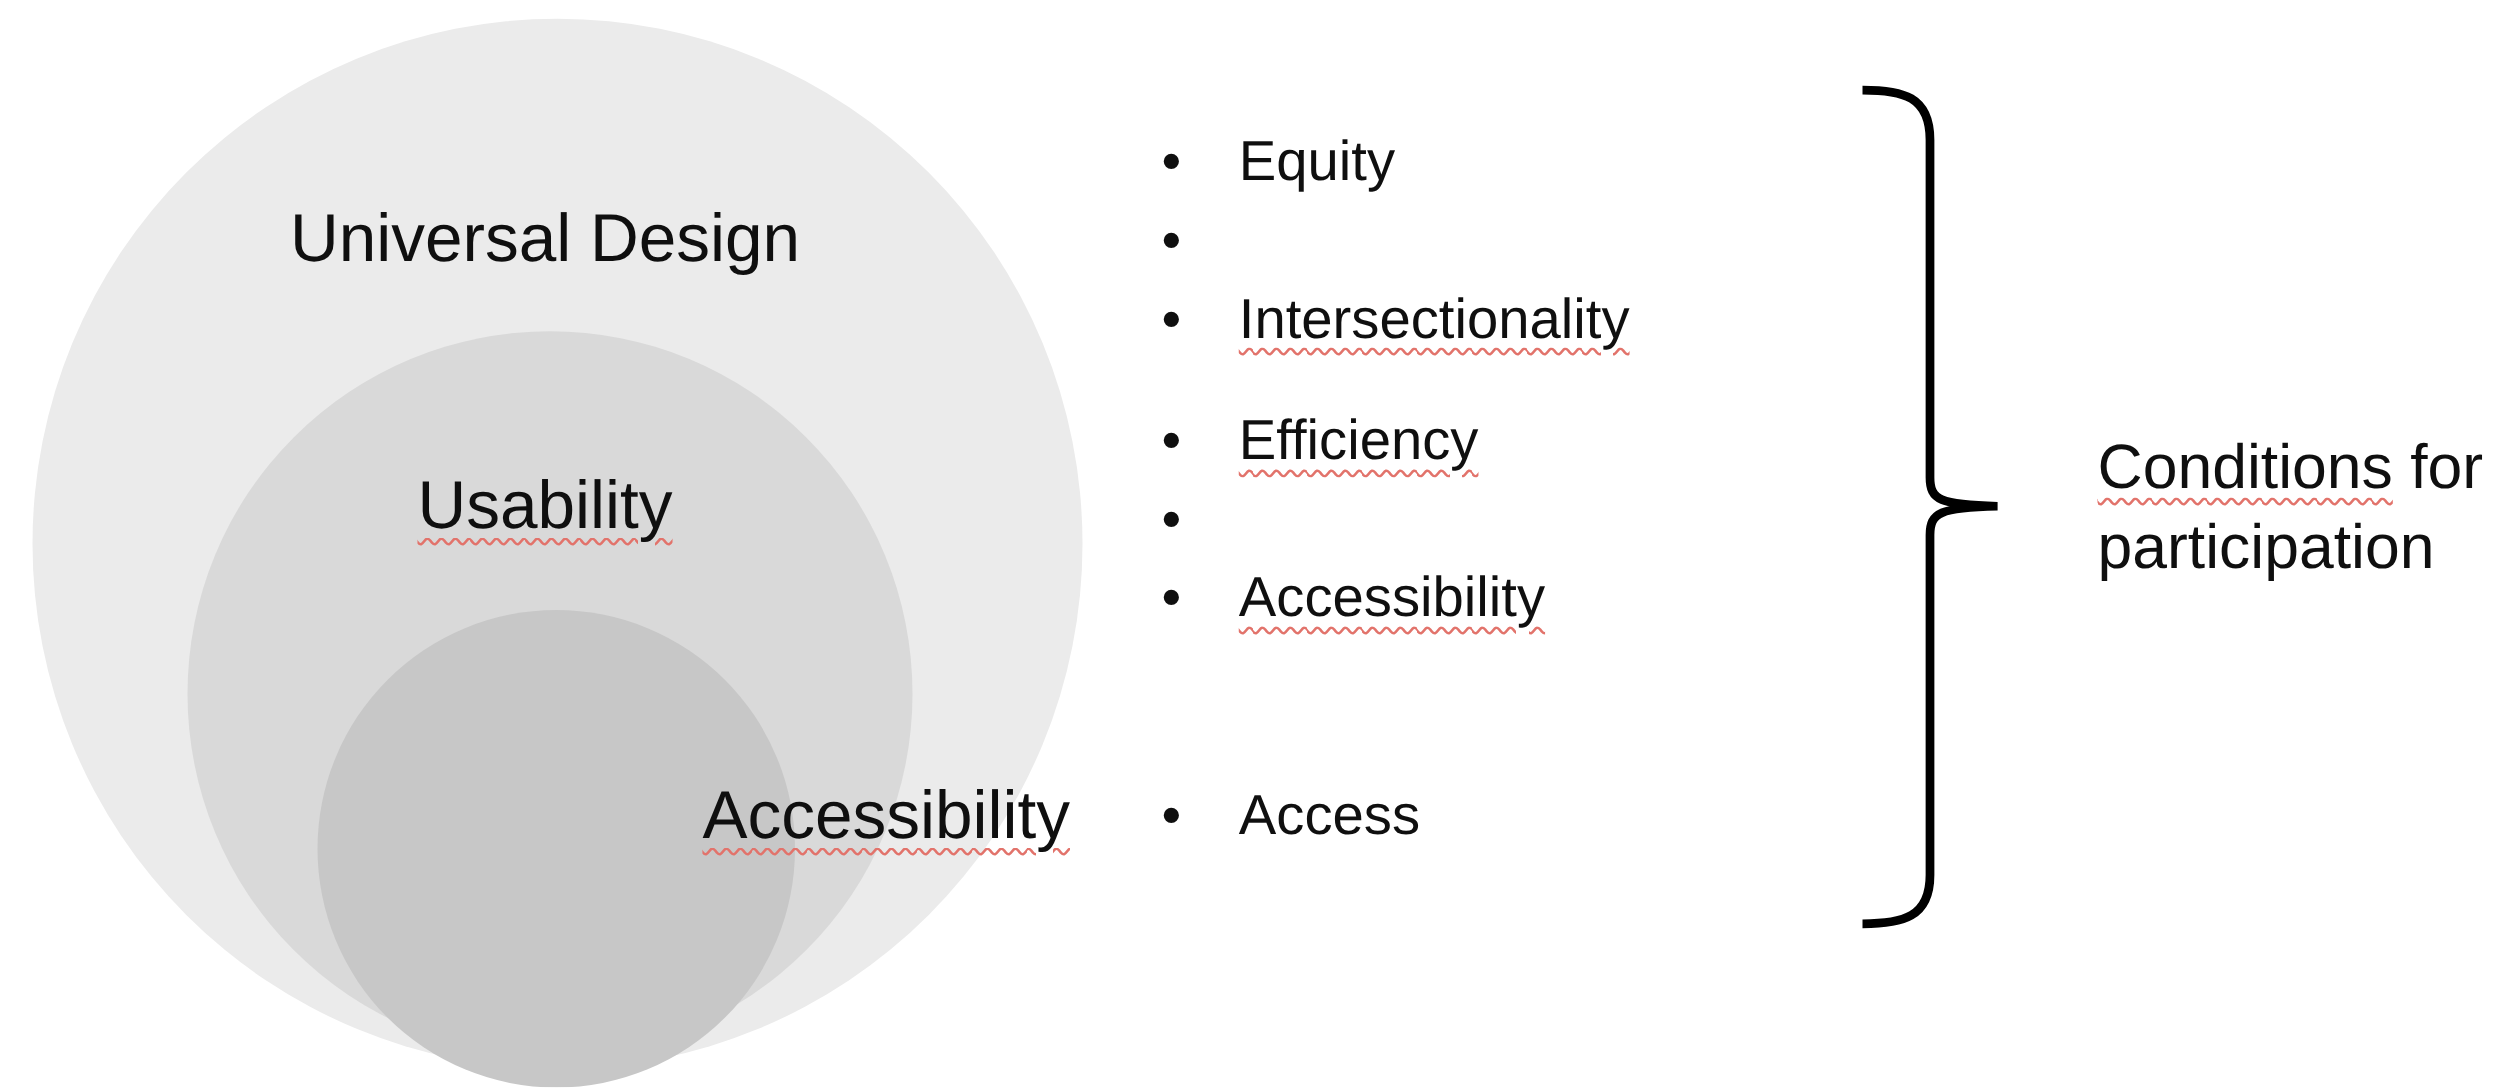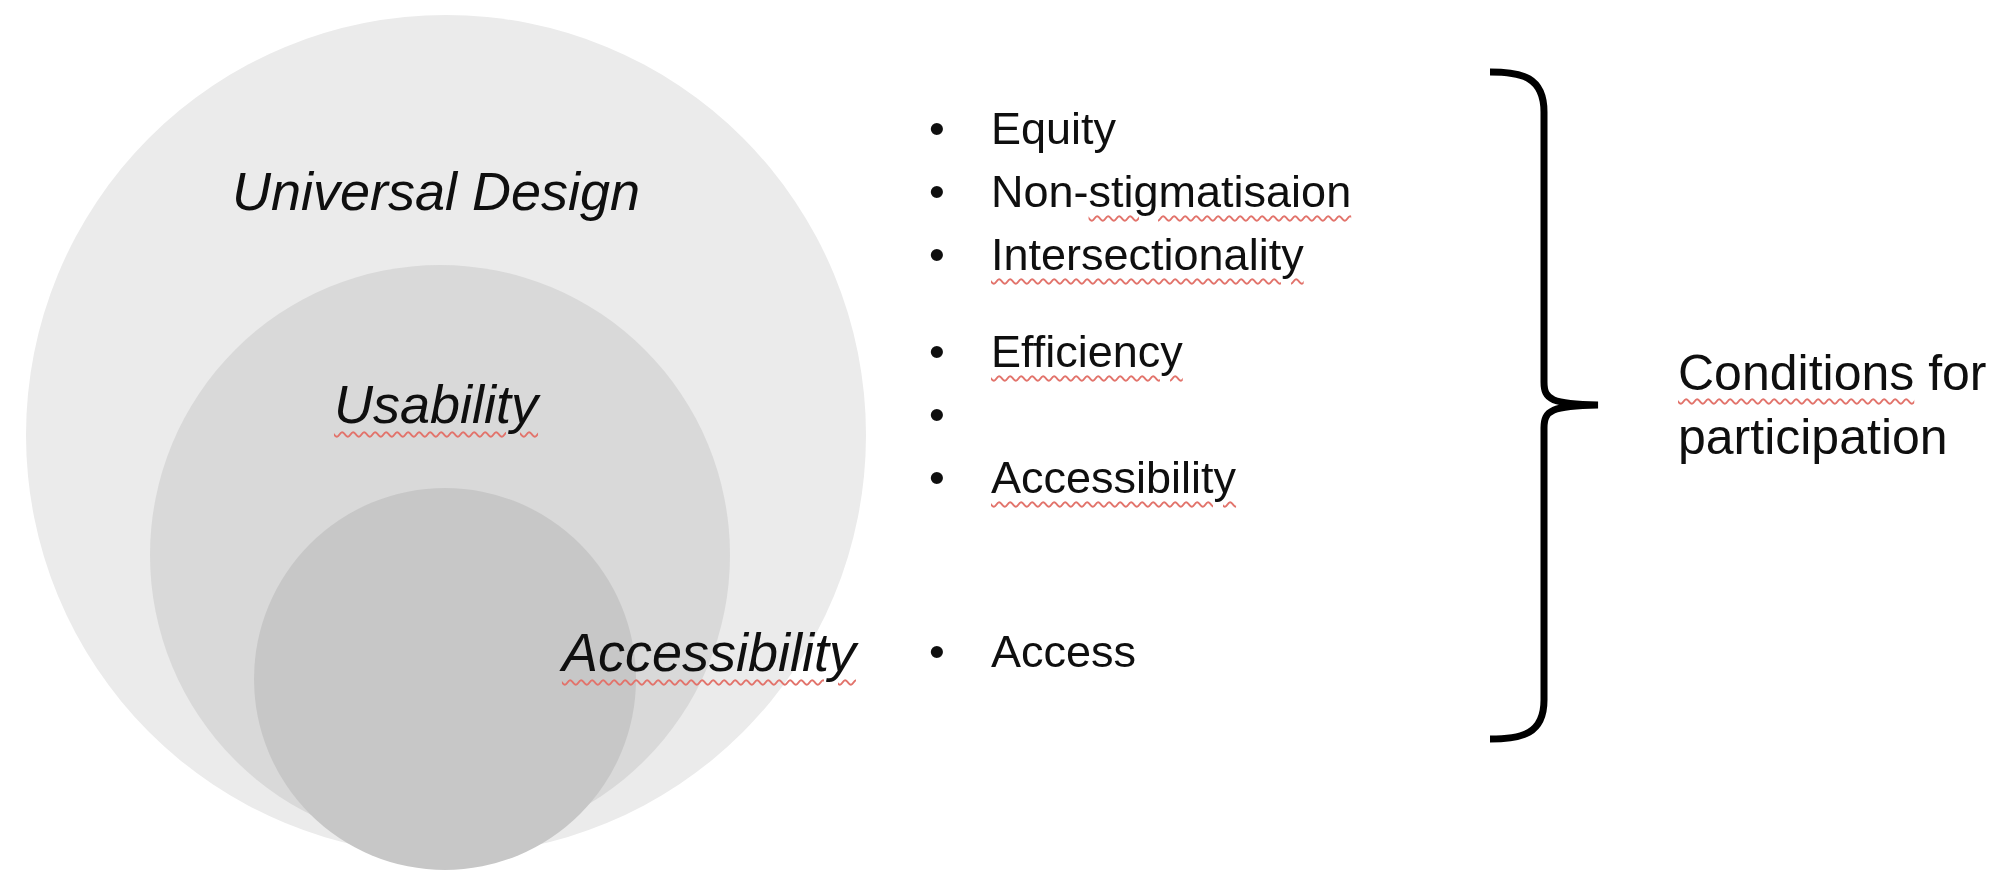--- a/index.html
+++ b/index.html
@@ -20,21 +20,20 @@
   .circle.inner  { left: 254px; top: 488px; width: 382px; height: 382px; background: #c7c7c7; }
 
   .circle-label {
     position: absolute;
     left: 16px;
     width: 840px;
     text-align: center;
     font-size: 54px;
     line-height: 54px;
     white-space: nowrap;
-    font-style: italic;
   }
   .label-universal     { top: 164px; }
   .label-usability     { top: 377px; }
   .label-accessibility { top: 625px; text-align: right; }
 
   
   .sq {
     text-decoration-line: underline;
     text-decoration-style: wavy;
     text-decoration-color: #e2736b;
@@ -86,21 +85,20 @@
     <div class="circle-label label-accessibility sq">Accessibility</div>
   </div>
 
   <div class="bullet-group group-1">
     <div class="bullet-row">
       <span class="dot">•</span>
       <span class="btext">Equity</span>
     </div>
     <div class="bullet-row">
       <span class="dot">•</span>
-      <span class="btext"><span>Non-</span><span class="sq">stigmatisaion</span></span>
     </div>
     <div class="bullet-row">
       <span class="dot">•</span>
       <span class="btext sq">Intersectionality</span>
     </div>
   </div>
 
   <div class="bullet-group group-2">
     <div class="bullet-row">
       <span class="dot">•</span>

